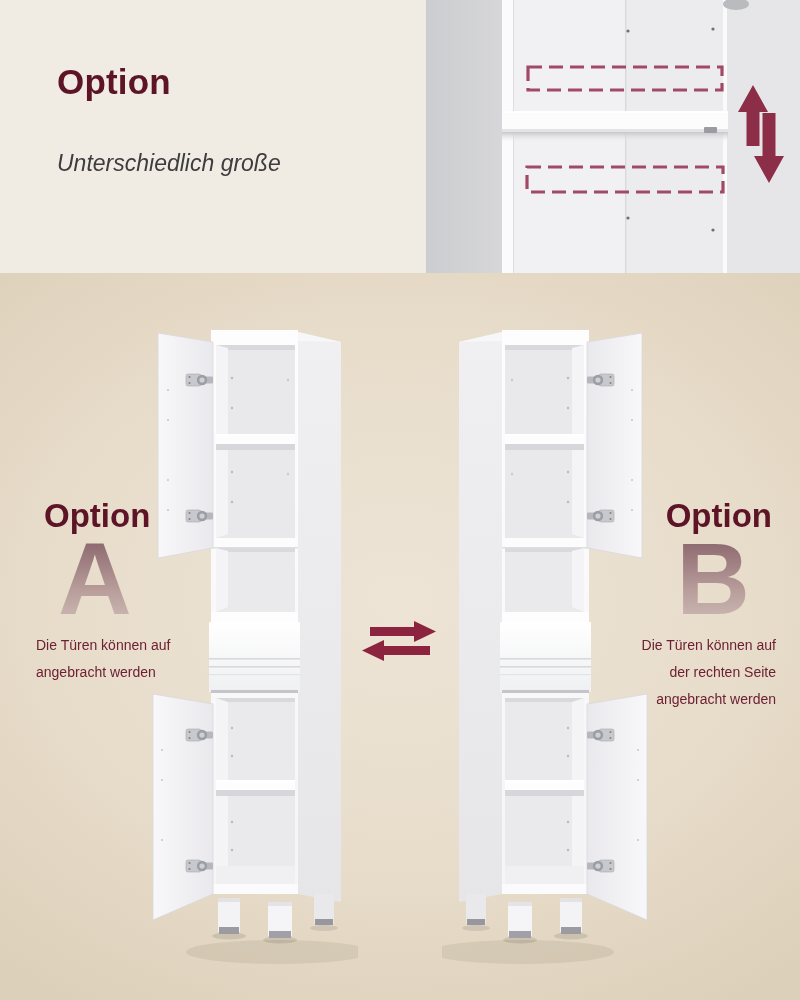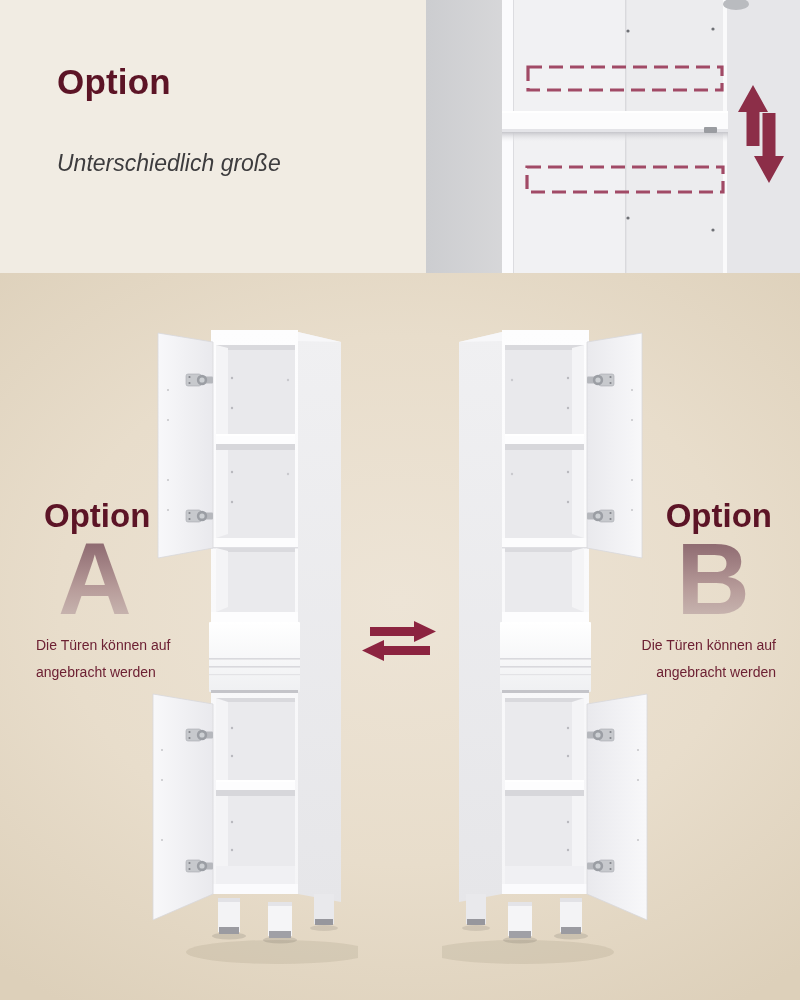--- a/index.html
+++ b/index.html
@@ -239,18 +239,19 @@
         <div>Die Türen können auf</div>
         <div>angebracht werden</div>
       </div>
     </div>
 
     <div class="option option-b">
       <div class="opt-title">Option</div>
       <div class="opt-letter">B</div>
       <div class="opt-desc">
         <div>Die Türen können auf</div>
+        <div>der rechten Seite</div>
         <div>angebracht werden</div>
       </div>
     </div>
 
   </div>
 </div>
 
 </body></html>

